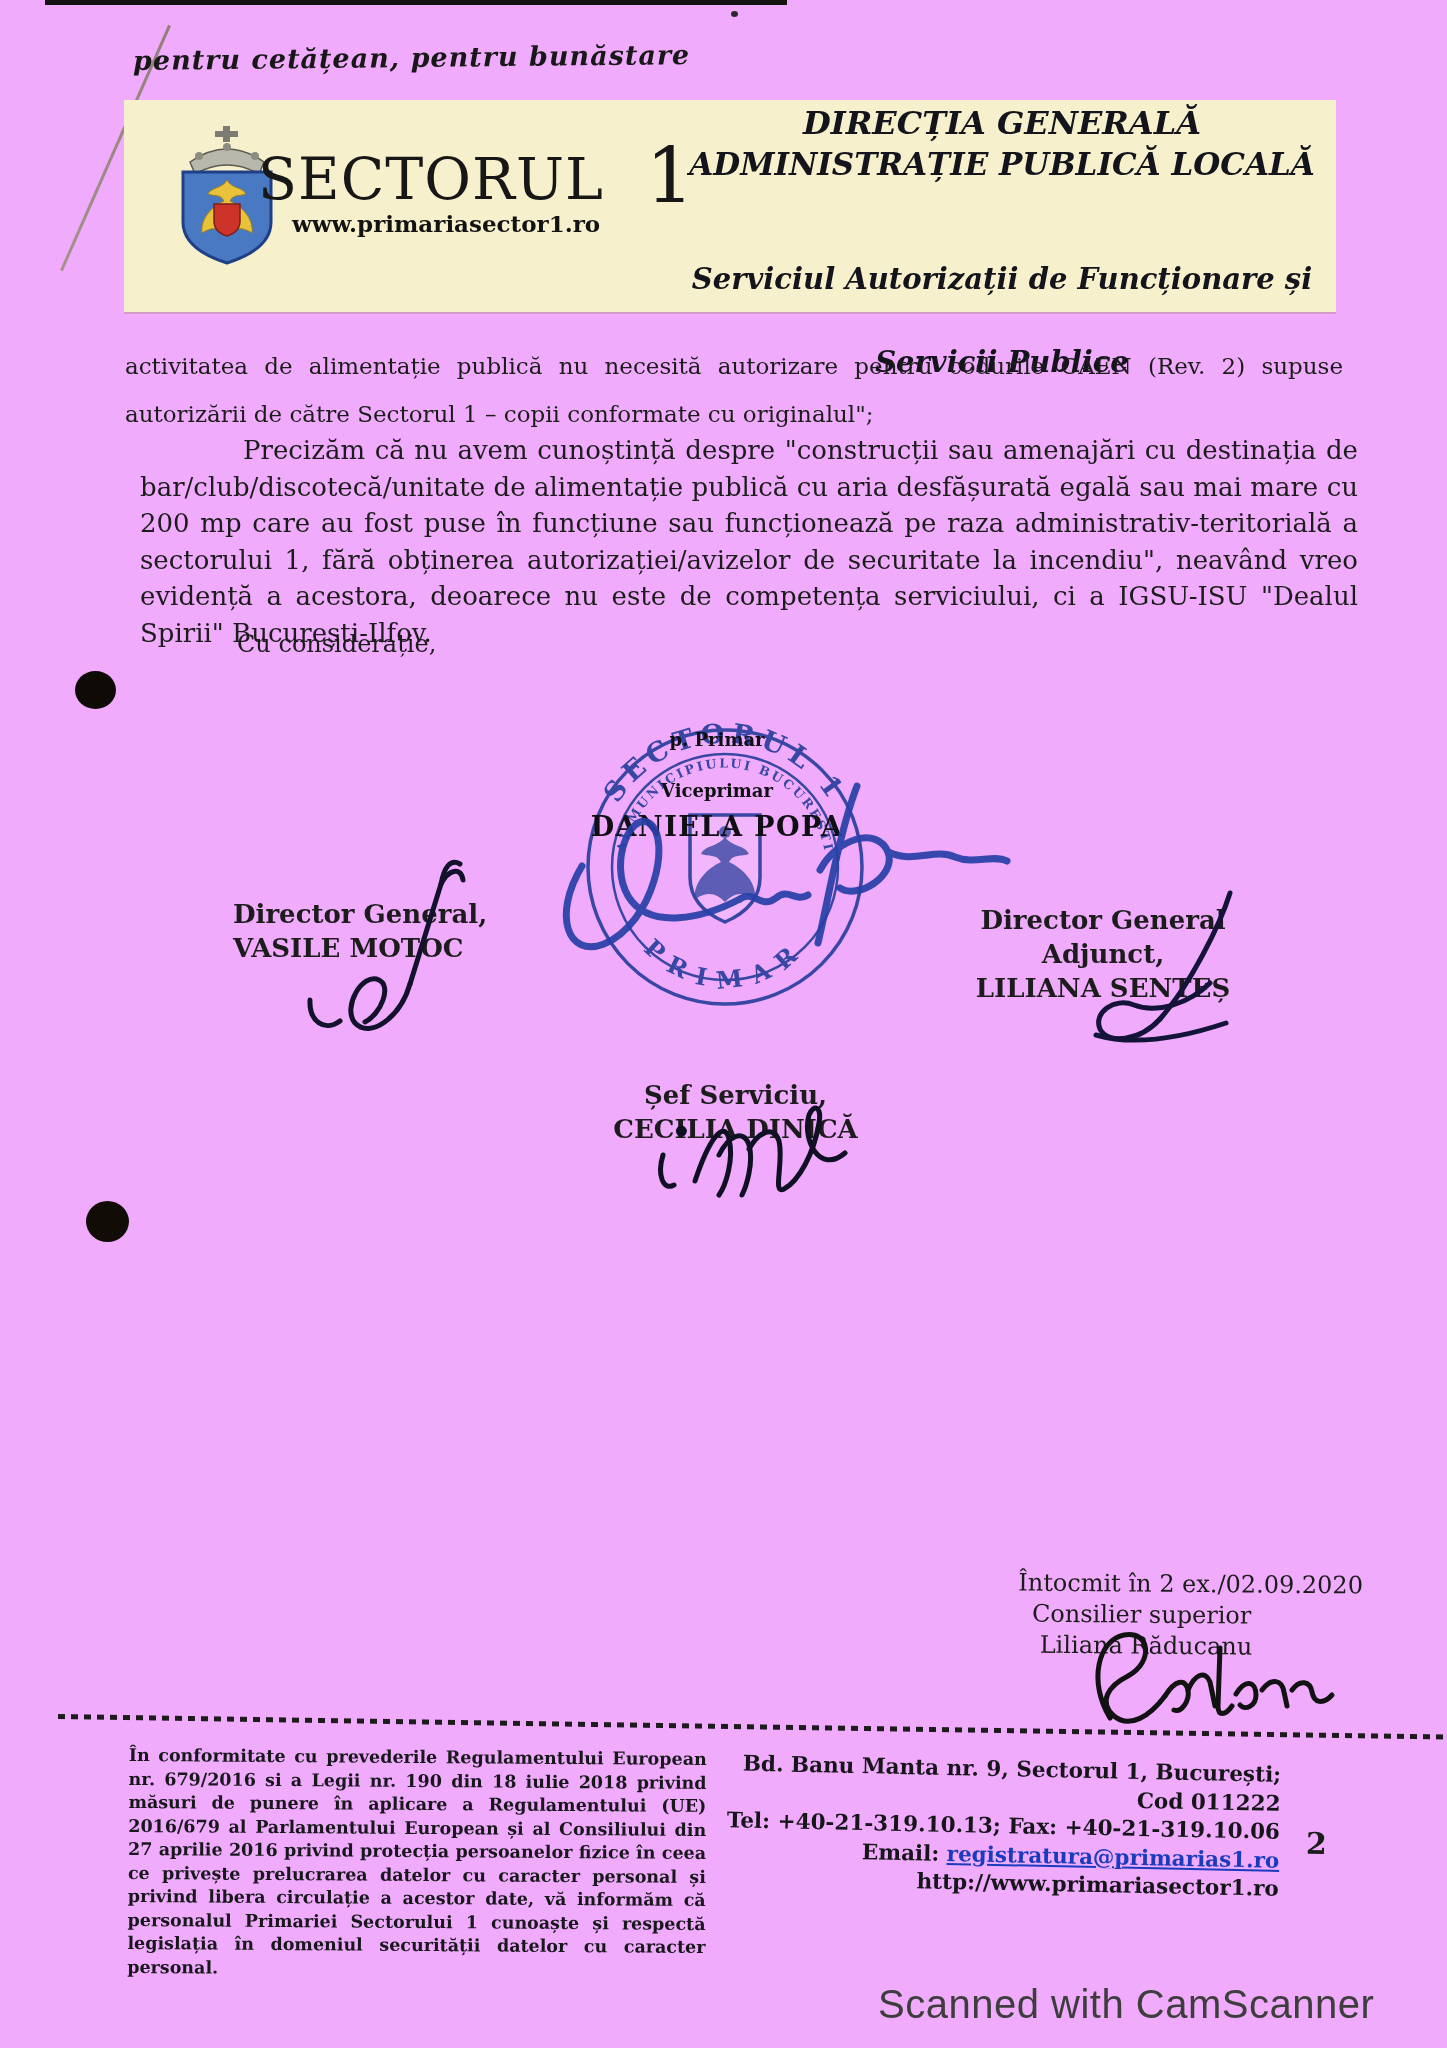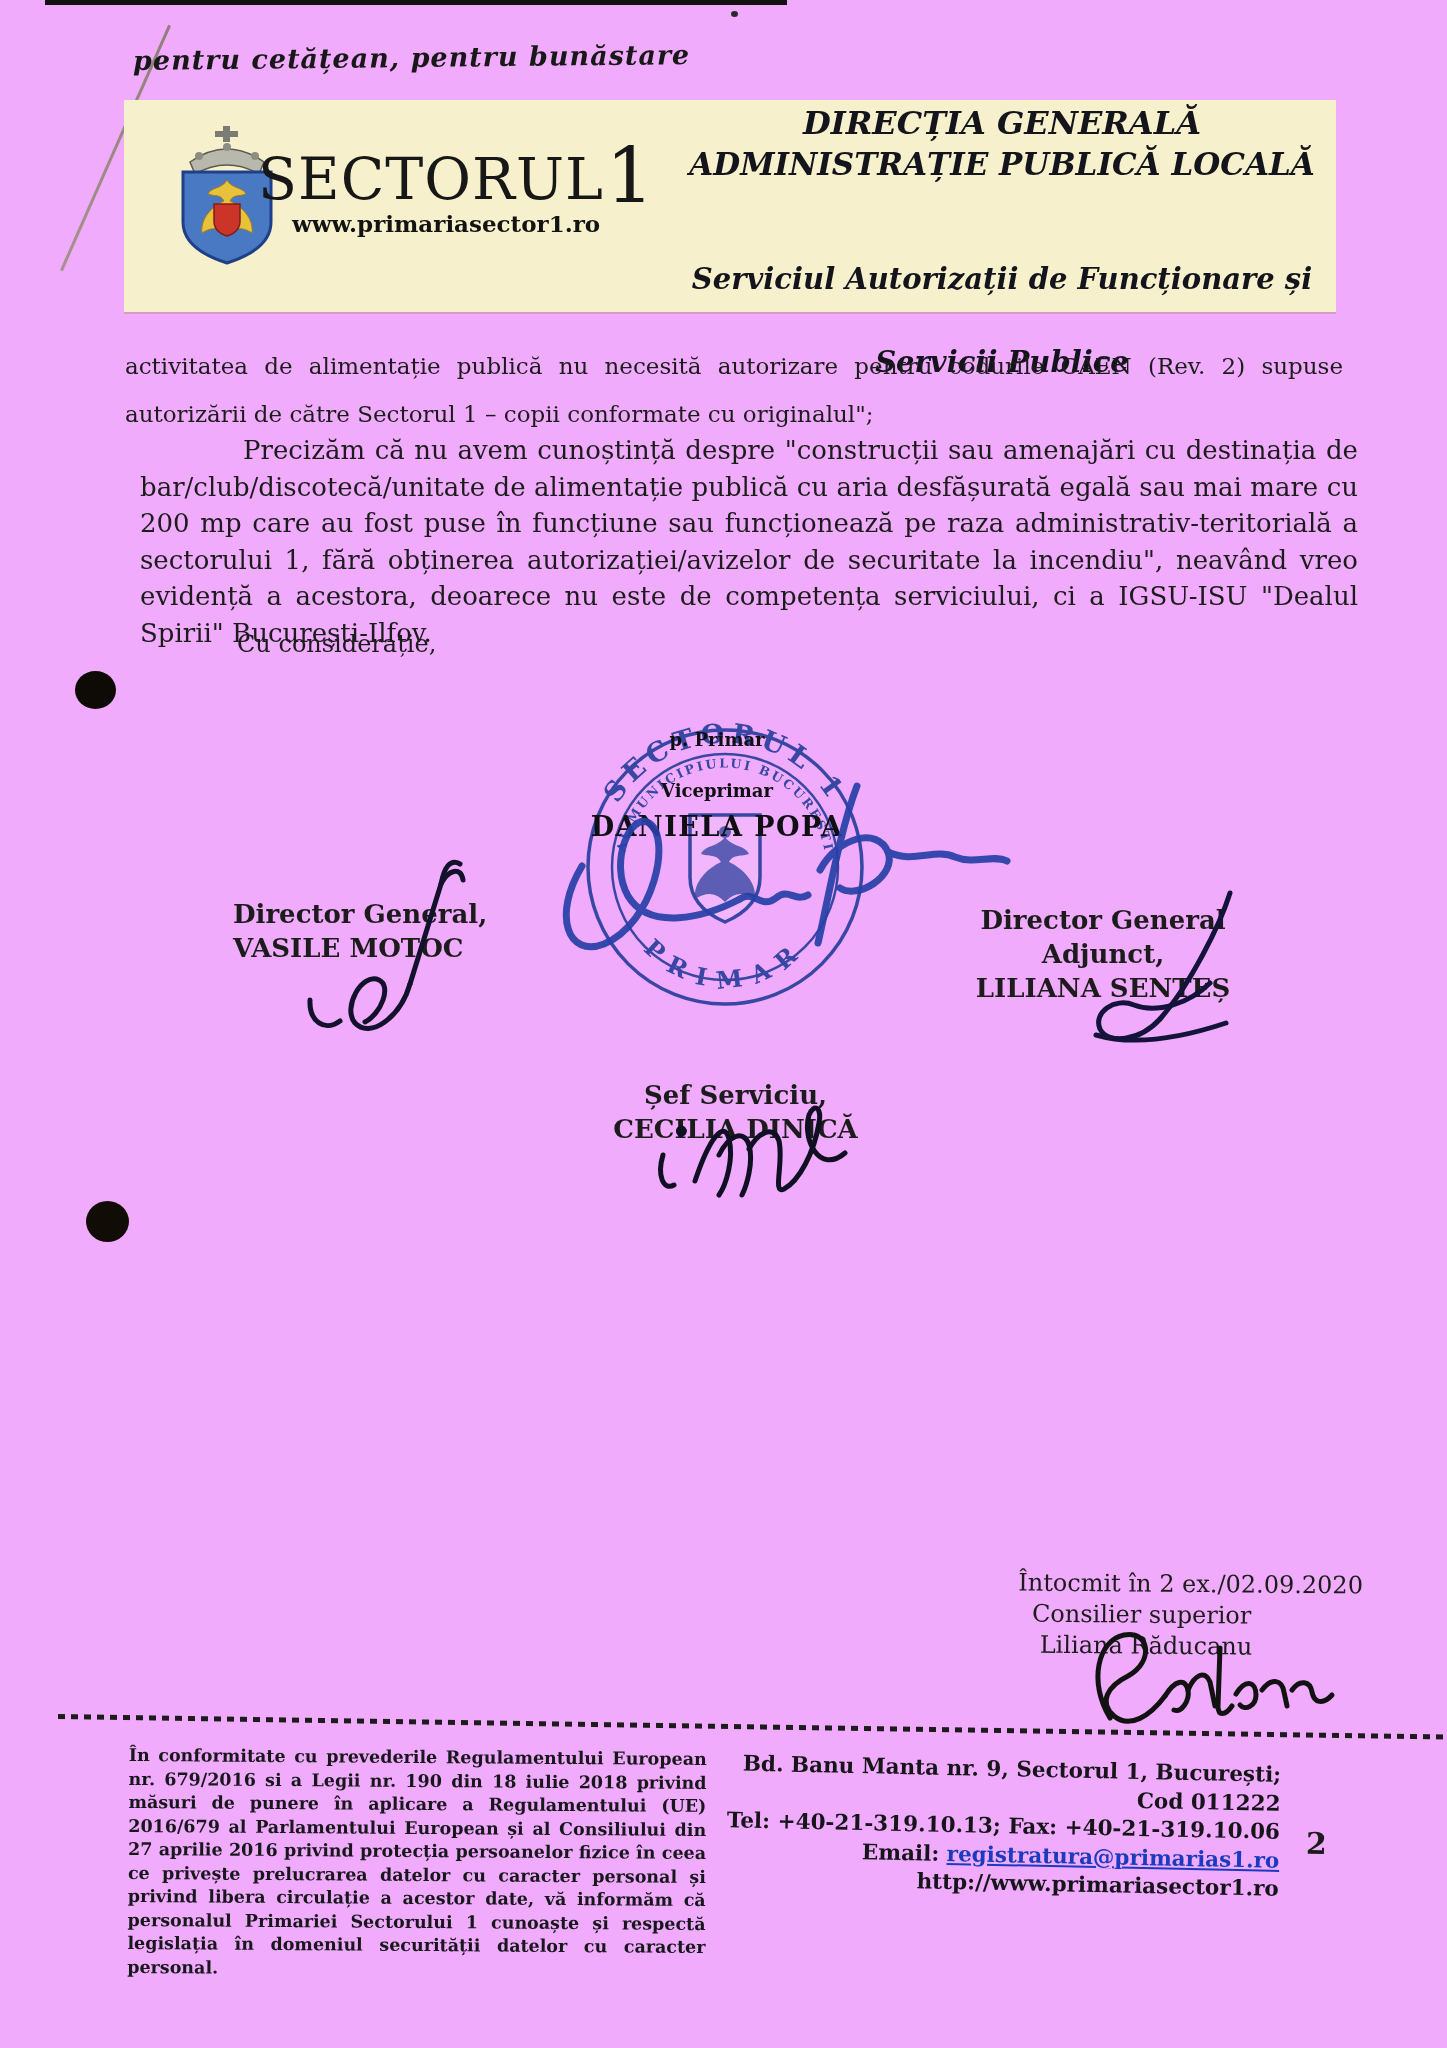--- a/index.html
+++ b/index.html
@@ -17,21 +17,21 @@
   .crease { left:114px; top:14px; width:3px; height:268px; background:linear-gradient(#6f6f4e,#8b8b66); opacity:.75; transform:rotate(23.8deg); }
 
   
   .slogan { left:133px; top:42px; font-size:27px; font-style:italic; font-weight:bold; letter-spacing:1px; transform:rotate(-0.6deg); color:#181818; }
 
   
   .banner { left:124px; top:100px; width:1212px; height:212px; background:#f6f1cc; box-shadow:0 2px 0 rgba(120,110,40,.25); }
   .coat { left:152px; top:122px; }
   .org-block { left:276px; top:136px; }
   .org-line1 { font-size:27px; font-weight:bold; letter-spacing:.5px; color:#131313; }
-  .org-line2 { display:flex; align-items:flex-end; line-height:1; margin-top:2px; margin-left:-18px; }
+  .org-line2 { display:flex; align-items:flex-end; line-height:1; margin-top:2px; margin-left:-18px;gap:40px; }
   .org-sector { font-size:57px; letter-spacing:1px; color:#171717; }
   .org-num { font-size:76px; margin-left:2px; margin-bottom:-6px; color:#171717; }
   .org-site { font-size:23px; font-weight:bold; margin-top:2px; margin-left:16px; color:#131313; }
   .right-head { left:672px; top:102px; width:660px; text-align:center; font-weight:bold; font-style:italic; color:#14141c; }
   .rh1 { font-size:32px; line-height:42px; }
   .rh2 { font-size:31px; line-height:40px; }
   .rh-gap { height:32px; }
   .rh3 { font-size:29px; line-height:40px;margin-top:43px; }
 
   
@@ -227,14 +227,15 @@
 
   <div class="abs contact">
     <div>Bd. Banu Manta nr. 9,  Sectorul 1, București; Cod 011222</div>
     <div>Tel: +40-21-319.10.13; Fax: +40-21-319.10.06</div>
     <div><span>Email: </span><span class="email-link">registratura@primarias1.ro</span></div>
     <div>http://www.primariasector1.ro</div>
   </div>
 
   <div class="abs page-num">2</div>
 
+  <div class="abs camscanner">Scanned with CamScanner</div>
 
 </div>
 
 </body></html>

